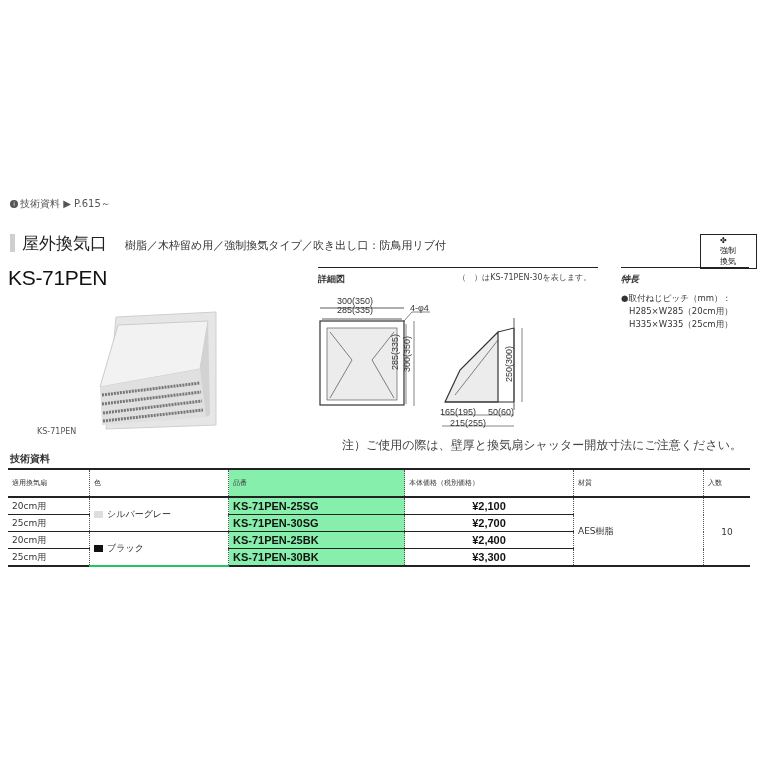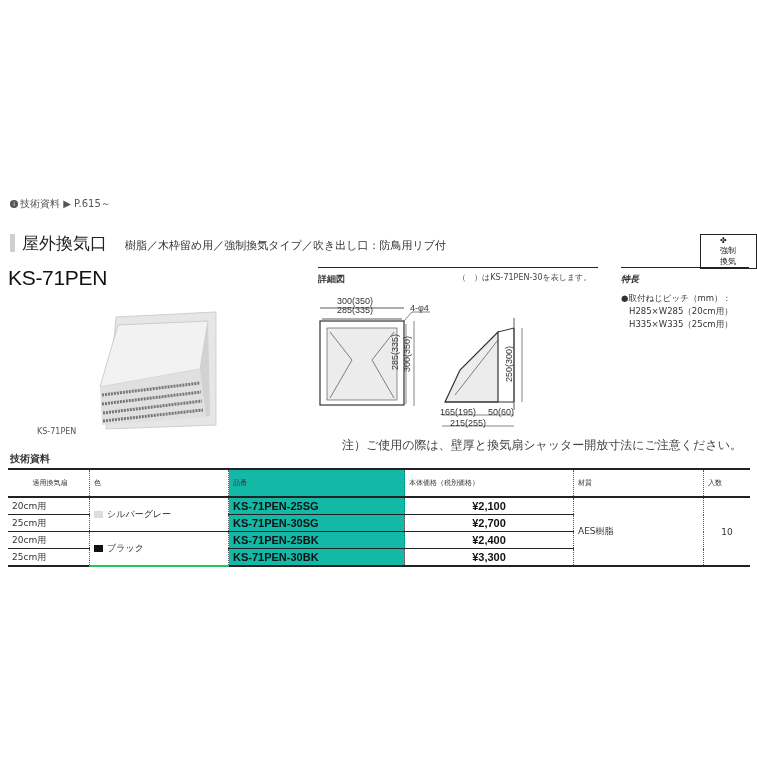--- a/index.html
+++ b/index.html
@@ -23,21 +23,21 @@
   .dim { font-family:"Liberation Sans", sans-serif; font-size:9px; color:#333; }
   .feat-line { font-size:8.5px; color:#333; line-height:13px; }
   .note-bottom { left:318px; top:437px; font-size:12px; color:#444;margin-left:24px; }
 
   .spec-h { left:10px; top:452px; font-size:10px; font-weight:bold; color:#333; }
   table.spec { position:absolute; left:8px; top:468px; width:742px; border-collapse:collapse; }
   table.spec th { height:24px; font-size:7px; font-weight:normal; text-align:left; padding-left:4px; color:#333;
                   border-top:2px solid #222; border-bottom:2px solid #222; }
   table.spec td { height:16px; font-size:9px; color:#333; padding:0 4px; border-bottom:1px solid #222; }
   table.spec .dl { border-left:1px dotted #555; }
-  table.spec .grey { background:#14b8a6; }
+  table.spec .grey { background:#86efac; }
   table.spec td.pn { font-family:"Liberation Sans", sans-serif; font-weight:bold; font-size:11px; color:#111; }
   table.spec td.price { text-align:center; font-family:"Liberation Sans", sans-serif; font-weight:bold; font-size:11px; color:#111; }
   table.spec tr.last td { border-bottom:2px solid #222; }
   .sw { display:inline-block; width:9px; height:7px; margin-right:4px; vertical-align:middle; }
 </style>
 </head>
 <body>
 
 <div class="abs ref">
   <span class="dot">i</span><span>技術資料</span>
@@ -109,21 +109,21 @@
 <div class="abs" style="left:621px;top:292px;">
   <div class="feat-line">●取付ねじピッチ（mm）：</div>
   <div class="feat-line" style="padding-left:8px;">H285×W285（20cm用）</div>
   <div class="feat-line" style="padding-left:8px;">H335×W335（25cm用）</div>
 </div>
 
 <div class="abs spec-h">技術資料</div>
 <table class="spec">
   <thead>
     <tr>
-      <th style="width:76px;text-align:center;">適用換気扇</th>
+      <th style="width:76px;">適用換気扇</th>
       <th class="dl" style="width:133px;">色</th>
       <th class="dl grey" style="width:170px;">品番</th>
       <th class="dl" style="width:163px;">本体価格（税別価格）</th>
       <th class="dl" style="width:124px;">材質</th>
       <th class="dl">入数</th>
     </tr>
   </thead>
   <tbody>
     <tr>
       <td>20cm用</td>

